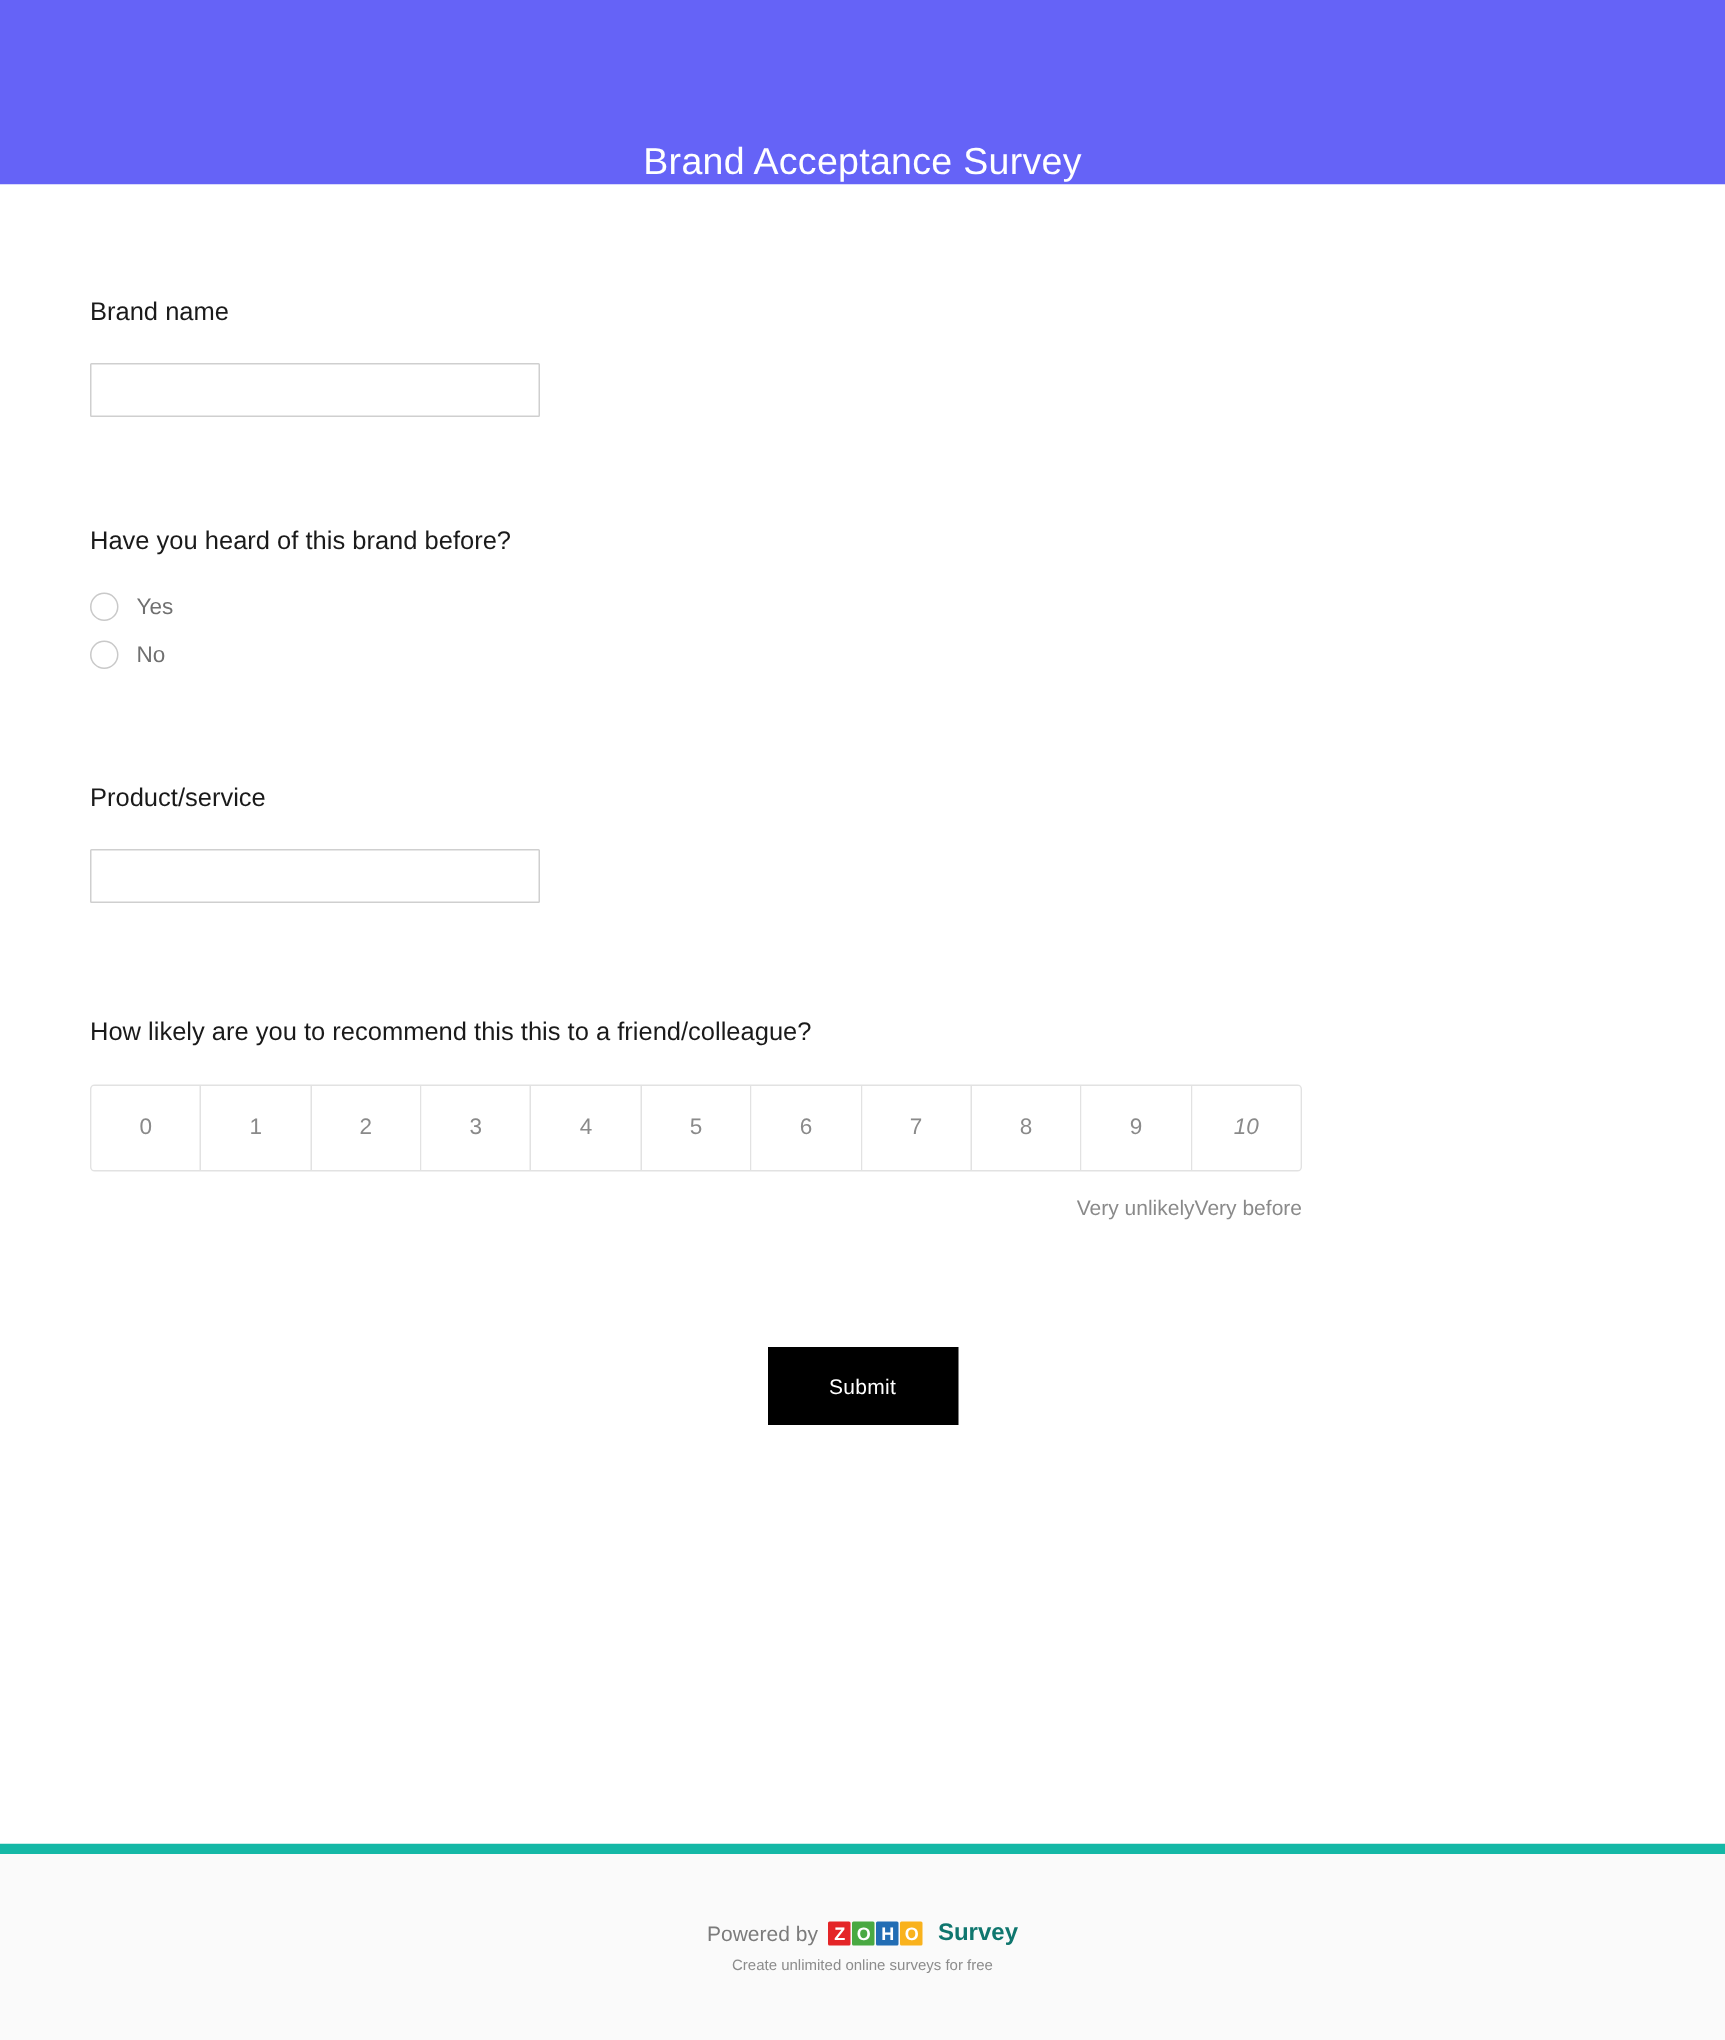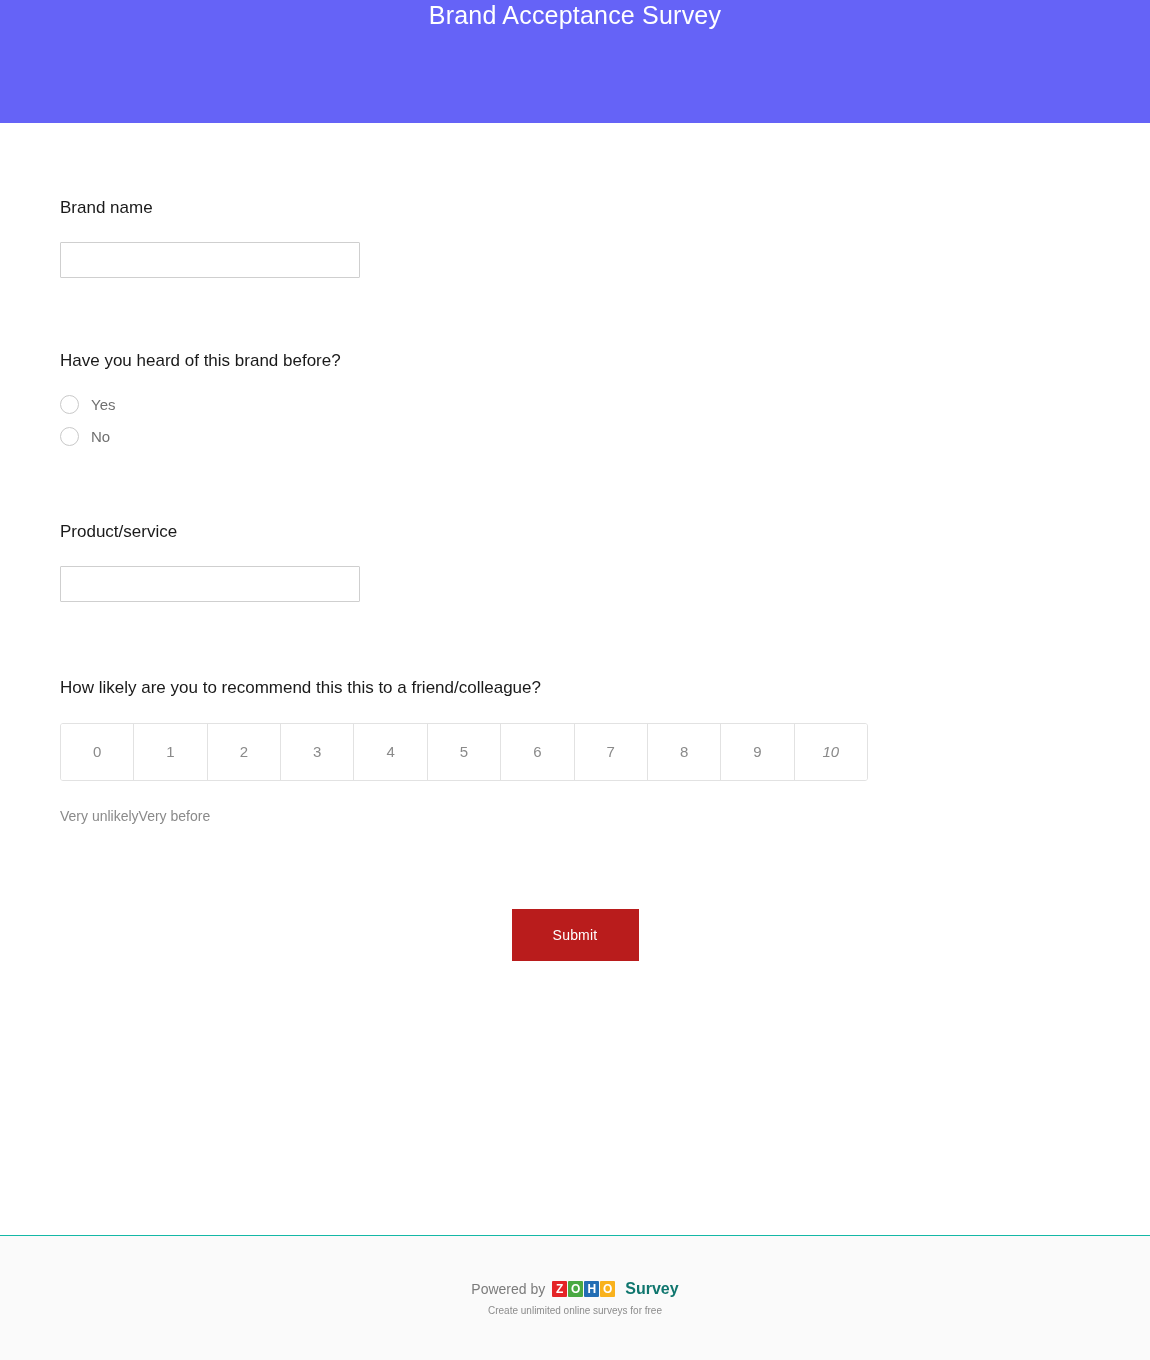--- a/index.html
+++ b/index.html
@@ -21,21 +21,21 @@
     display: flex;
     flex-direction: column;
     background: #ffffff;
   }
 
   
   .survey-header {
     height: 123px;
     background: #6563f7;
     display: flex;
-    align-items: flex-start;
+    align-items: flex-end;
     justify-content: center;
     flex: none;
   }
   .survey-title {
     color: #ffffff;
     font-size: 25px;
     font-weight: 400;
     letter-spacing: 0.2px;
     line-height: 1.2;
   }
@@ -133,53 +133,53 @@
     justify-content: center;
     font-size: 15px;
     color: #8a8a8a;
     border-right: 1px solid #e2e2e2;
     background: #ffffff;
     box-sizing: border-box;
   }
   .scale-cell:last-child { border-right: none; font-style: italic; }
   .scale-anchors {
     display: flex;
-    justify-content: flex-start;
-    margin-top: 27px;
+    justify-content: flex-end;
+    margin-top: 16px;
   }
   .anchor-text {
     font-size: 14px;
     color: #8a8a8a;
   }
 
   
   .submit-row {
     display: flex;
     justify-content: center;
     padding-top: 85px;
   }
   .submit-button {
-    background: #b91c1c;
+    background: #000000;
     color: #ffffff;
     border: none;
     width: 127px;
     height: 52px;
     font-size: 14px;
     font-family: "Liberation Sans", sans-serif;
     letter-spacing: 0.2px;
     cursor: pointer;
     border-radius: 0;
   }
 
   
   .survey-footer {
     flex: none;
     height: 124px;
     background: #fafafa;
-    border-top: 1px solid #14b8a6;
+    border-top: 7px solid #14b8a6;
     display: flex;
     flex-direction: column;
     align-items: center;
     justify-content: center;
     gap: 8px;
   }
   .powered-row {
     display: flex;
     align-items: center;
     gap: 7px;

